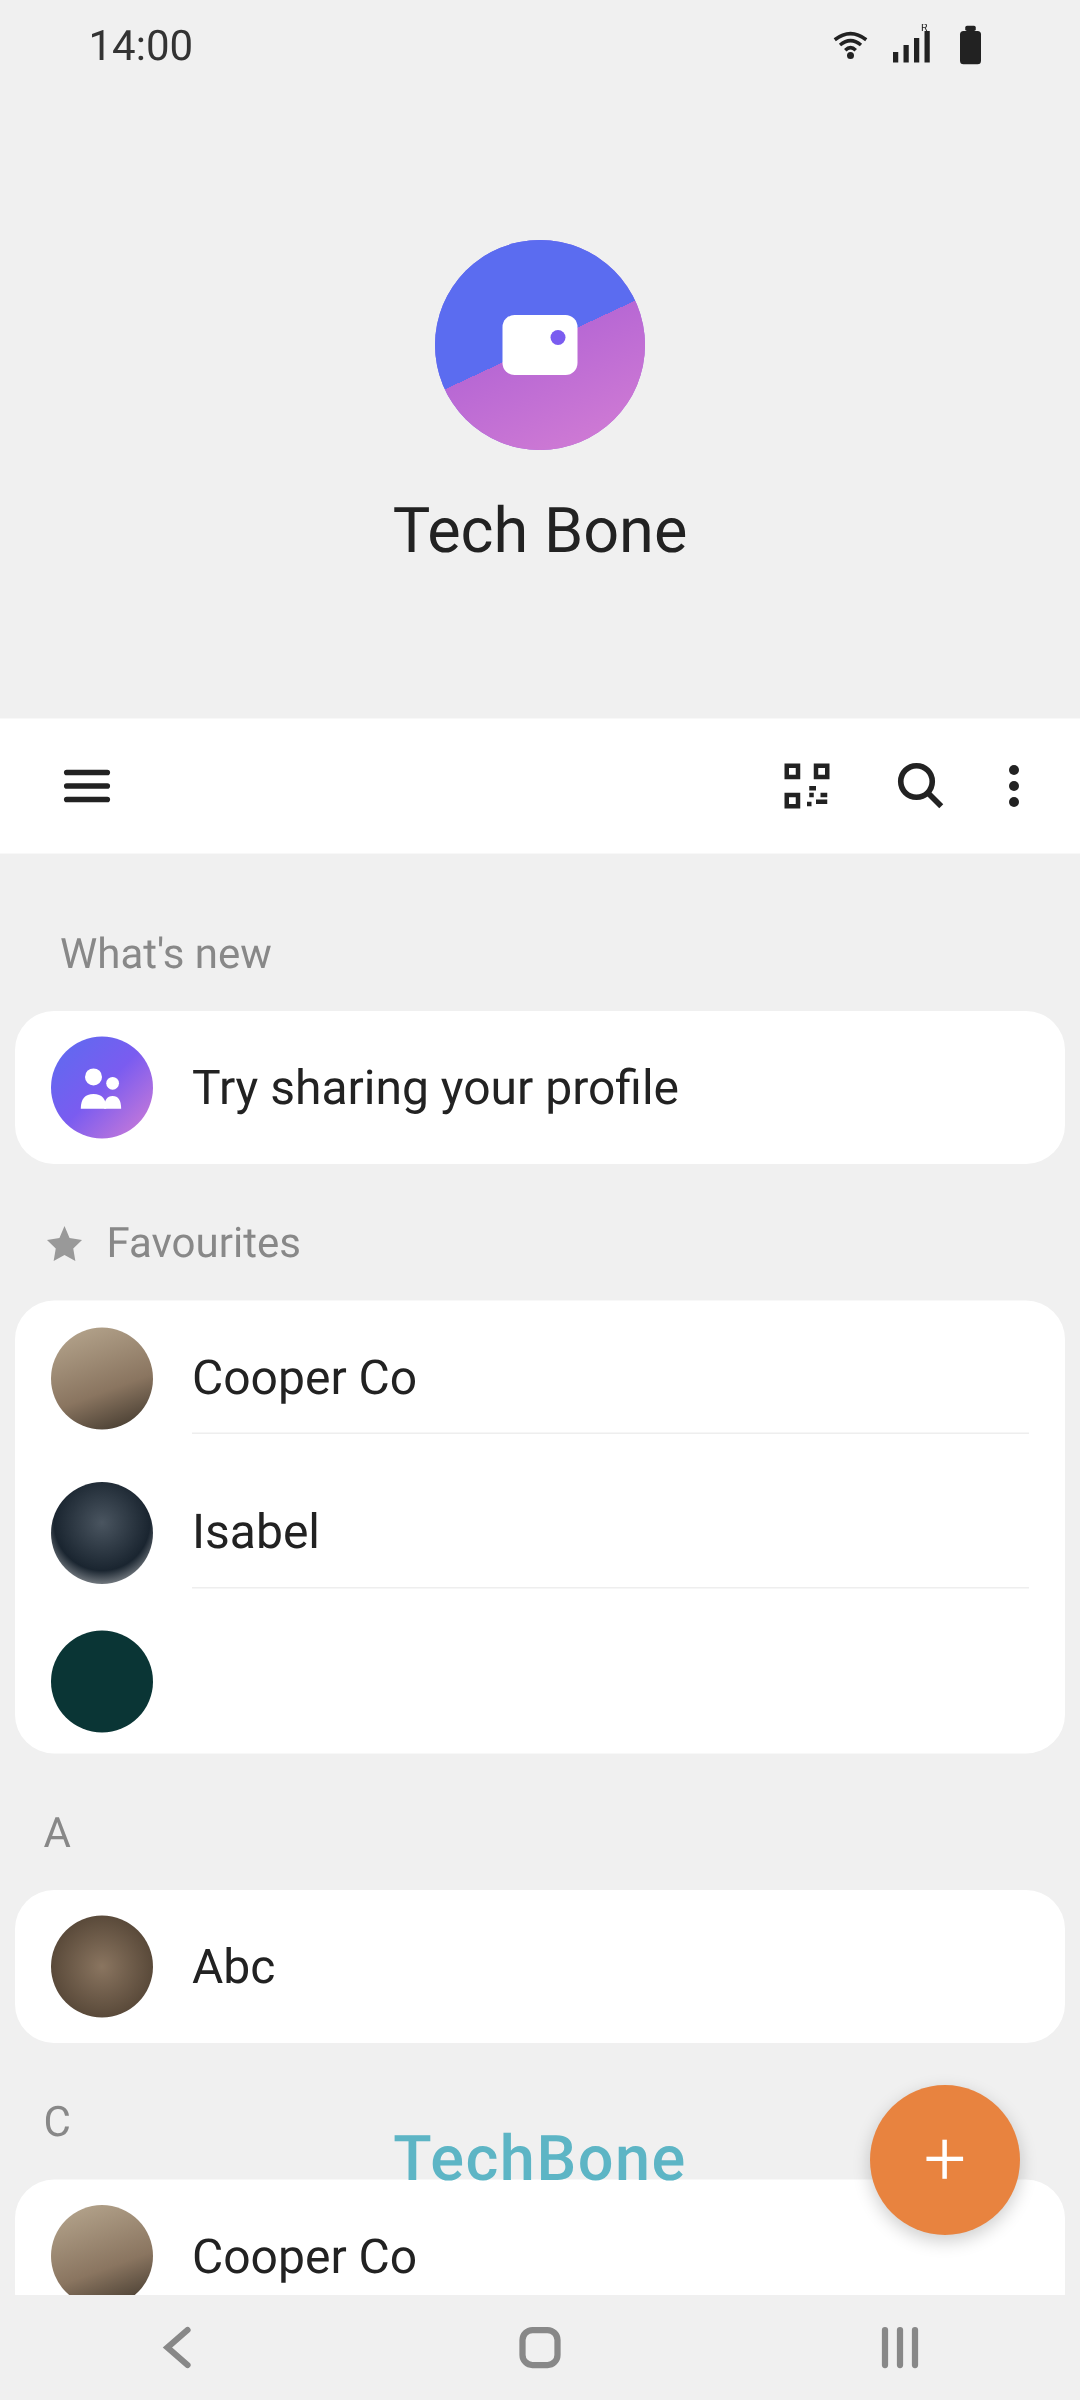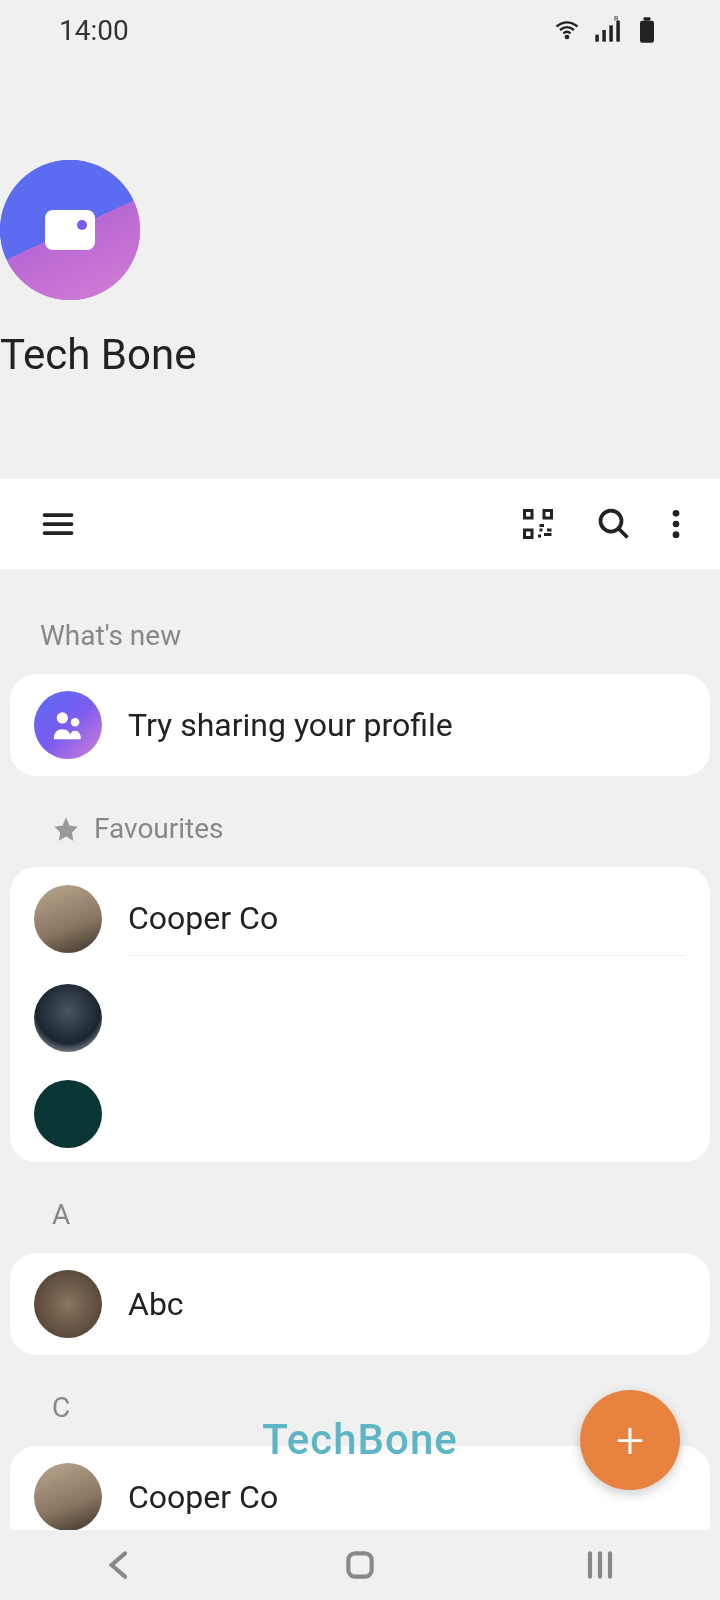--- a/index.html
+++ b/index.html
@@ -26,21 +26,21 @@
       display: flex;
       gap: 12px;
       align-items: center;
     }
     .status-icon { width: 28px; height: 28px; }
     
     
     .profile-header {
       display: flex;
       flex-direction: column;
-      align-items: flex-start;
+      align-items: center;
       padding: 100px 0 100px;
     }
     .profile-avatar {
       width: 140px;
       height: 140px;
       border-radius: 50%;
       background: linear-gradient(135deg, #5b6cf0 0%, #7a5cf0 40%, #b868d4 100%);
       display: flex;
       align-items: center;
       justify-content: center;
@@ -93,21 +93,21 @@
       gap: 40px;
     }
     .toolbar-icon {
       width: 36px;
       height: 36px;
       cursor: pointer;
     }
     
     
     .section-header {
-      padding: 30px 52px 16px;
+      padding: 30px 29px 16px;
       font-size: 28px;
       color: #888;
       display: flex;
       align-items: center;
       gap: 14px;
     }
     .whats-new-header {
       padding: 50px 40px 16px;
       align-items: center;
     }
@@ -313,20 +313,23 @@
 </div>
 <div class="list-card">
   <div class="list-item">
     <div class="contact-avatar avatar-dog"></div>
     <div class="contact-name-wrap">
       <div class="contact-name">Cooper Co</div>
     </div>
   </div>
   <div class="list-item">
     <div class="contact-avatar avatar-penguin"></div>
+    <div class="contact-name-wrap">
+      <div class="contact-name">Isabel</div>
+    </div>
   </div>
   <div class="list-item">
     <div class="contact-avatar avatar-dark"></div>
   </div>
 </div>
 
 <div class="section-header">
   <span>A</span>
 </div>
 <div class="list-card">

